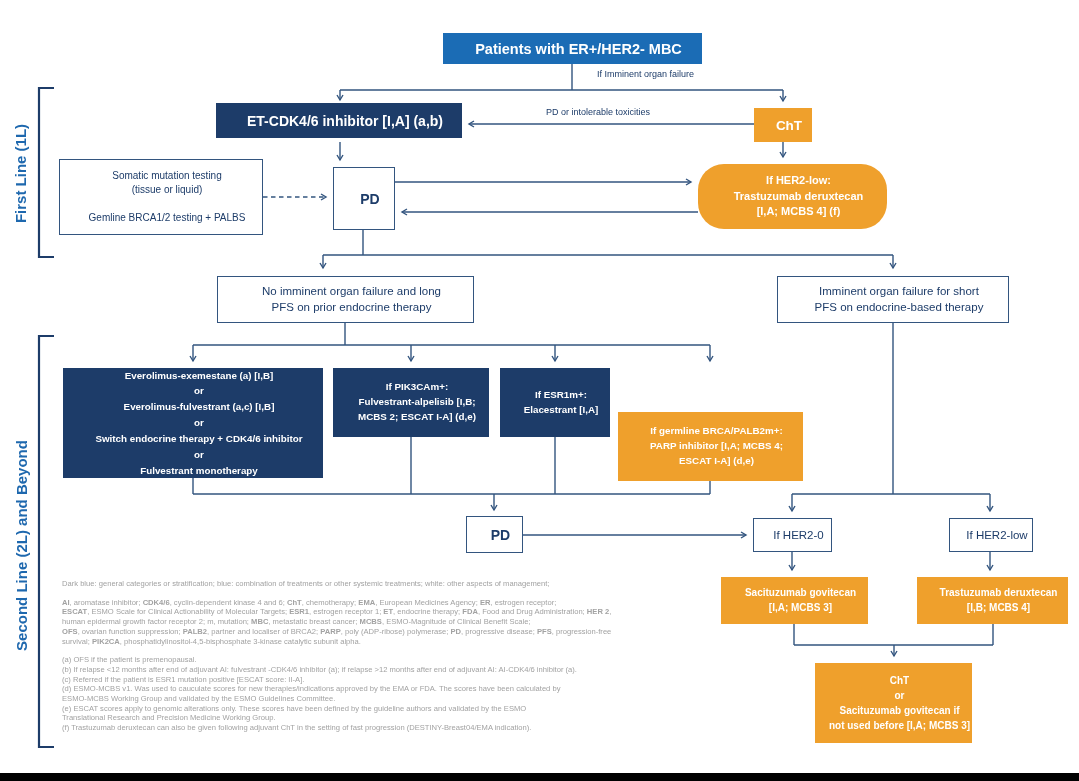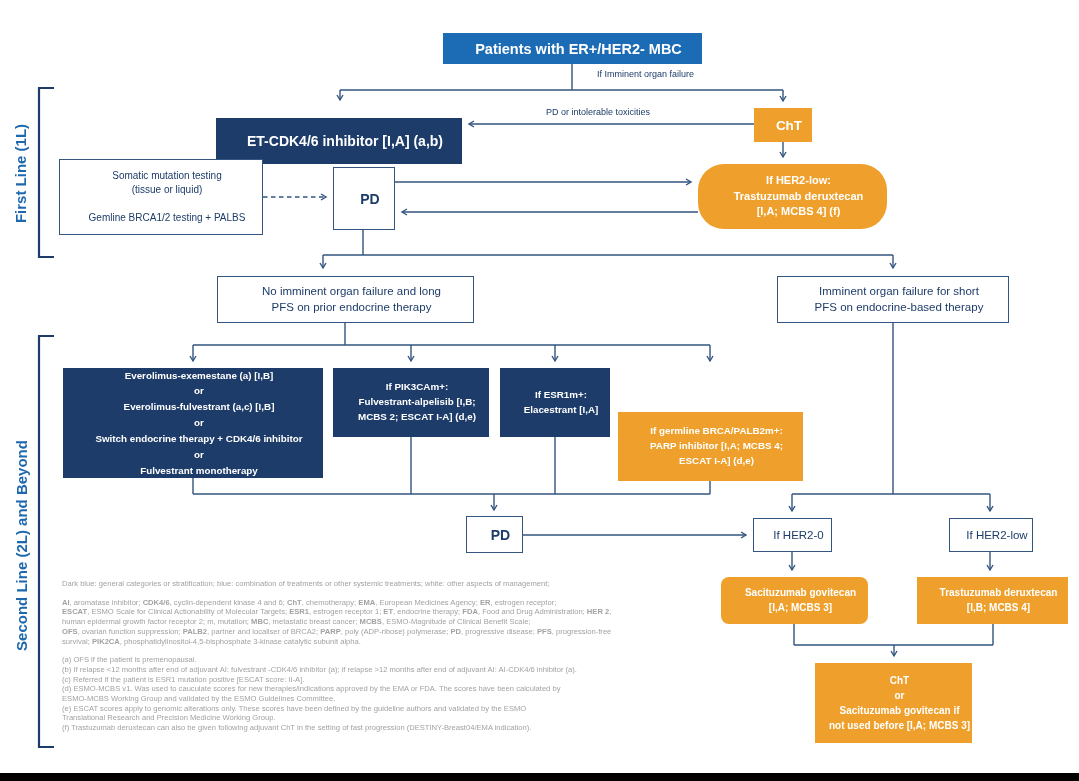--- a/index.html
+++ b/index.html
@@ -80,21 +80,21 @@
     <path d="M54,88 H39 V257 H54 M54,336 H39 V747 H54" fill="none" stroke="#1d3c69" stroke-width="2.2"></path>
   </svg>
 
   <div class="vlabel" style="left:-80px;top:165px;width:200px;">First Line (1L)</div>
   <div class="vlabel" style="left:-129px;top:537px;width:300px;">Second Line (2L) and Beyond</div>
 
   <div class="box blue-fill patients" style="left:443px;top:33px;width:259px;height:31px;">Patients with ER+/HER2- MBC</div>
 
   <div class="edge-label" style="left:597px;top:69px;width:140px;">If Imminent organ failure</div>
 
-  <div class="box navy-fill et" style="left:216px;top:118px;width:246px;height:46px;">ET-CDK4/6 inhibitor [I,A] (a,b)</div>
+  <div class="box navy-fill et" style="left:216px;top:103px;width:246px;height:35px;">ET-CDK4/6 inhibitor [I,A] (a,b)</div>
 
   <div class="edge-label" style="left:518px;top:107px;width:160px;text-align:center;">PD or intolerable toxicities</div>
 
   <div class="box orange-fill cht" style="left:754px;top:108px;width:58px;height:34px;">ChT</div>
 
   <div class="box outline somatic" style="left:59px;top:159px;width:204px;height:76px;">Somatic mutation testing
 (tissue or liquid)
 
 Gemline BRCA1/2 testing + PALBS</div>
 
@@ -123,21 +123,21 @@
 Elacestrant [I,A]</div>
   <div class="box orange-fill l2box" style="left:618px;top:368px;width:185px;height:69px;margin-top:44px;">If germline BRCA/PALB2m+:
 PARP inhibitor [I,A; MCBS 4;
 ESCAT I-A] (d,e)</div>
 
   <div class="box outline pdbox" style="left:466px;top:516px;width:57px;height:37px;">PD</div>
 
   <div class="box outline her2" style="left:753px;top:518px;width:79px;height:34px;">If HER2-0</div>
   <div class="box outline her2" style="left:949px;top:518px;width:84px;height:34px;">If HER2-low</div>
 
-  <div class="box orange-fill orange2l" style="left:721px;top:577px;width:147px;height:47px;border-radius:8px;">Sacituzumab govitecan
+  <div class="box orange-fill orange2l" style="left:721px;top:577px;width:147px;height:47px;">Sacituzumab govitecan
 [I,A; MCBS 3]</div>
   <div class="box orange-fill orange2l" style="left:917px;top:577px;width:151px;height:47px;">Trastuzumab deruxtecan
 [I,B; MCBS 4]</div>
 
   <div class="box orange-fill bottomorange" style="left:815px;top:663px;width:157px;height:80px;">ChT
 or
 Sacituzumab govitecan if
 not used before [I,A; MCBS 3]</div>
 
   <div class="footnotes">

